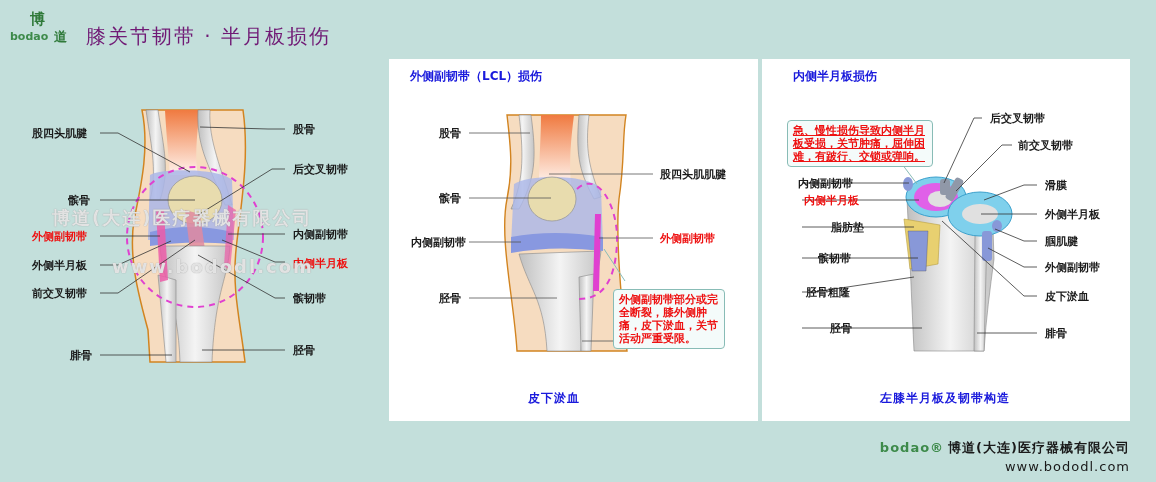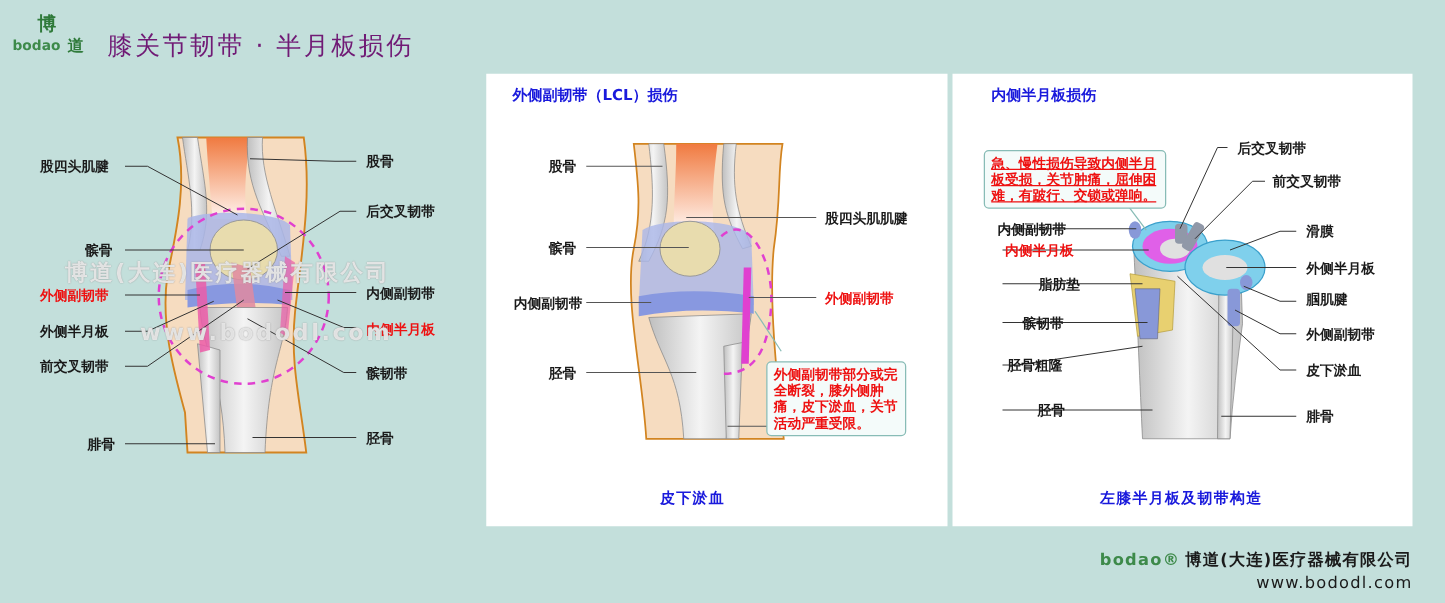--- a/index.html
+++ b/index.html
@@ -192,21 +192,21 @@
   <span class="lbl red" style="left:42px;top:135px;">内侧半月板</span>
   <span class="lbl" style="left:56px;top:162px;margin-left:13px;">脂肪垫</span>
   <span class="lbl" style="left:56px;top:193px;">髌韧带</span>
   <span class="lbl" style="left:44px;top:227px;">胫骨粗隆</span>
   <span class="lbl" style="left:68px;top:263px;">胫骨</span>
 
   <span class="lbl" style="left:228px;top:53px;">后交叉韧带</span>
   <span class="lbl" style="left:256px;top:80px;">前交叉韧带</span>
   <span class="lbl" style="left:283px;top:120px;">滑膜</span>
   <span class="lbl" style="left:283px;top:149px;">外侧半月板</span>
-  <span class="lbl" style="left:283px;top:176px;font-family:Liberation Mono, monospace;">腘肌腱</span>
+  <span class="lbl" style="left:283px;top:176px;">腘肌腱</span>
   <span class="lbl" style="left:283px;top:202px;">外侧副韧带</span>
   <span class="lbl" style="left:283px;top:231px;">皮下淤血</span>
   <span class="lbl" style="left:283px;top:268px;">腓骨</span>
 
   <span class="caption" style="left:118px;top:331px;">左膝半月板及韧带构造</span>
 </div>
 
 <div class="abs footer-company">
   <span class="footer-brand">bodao®</span><span>博道(大连)医疗器械有限公司</span>
 </div>

